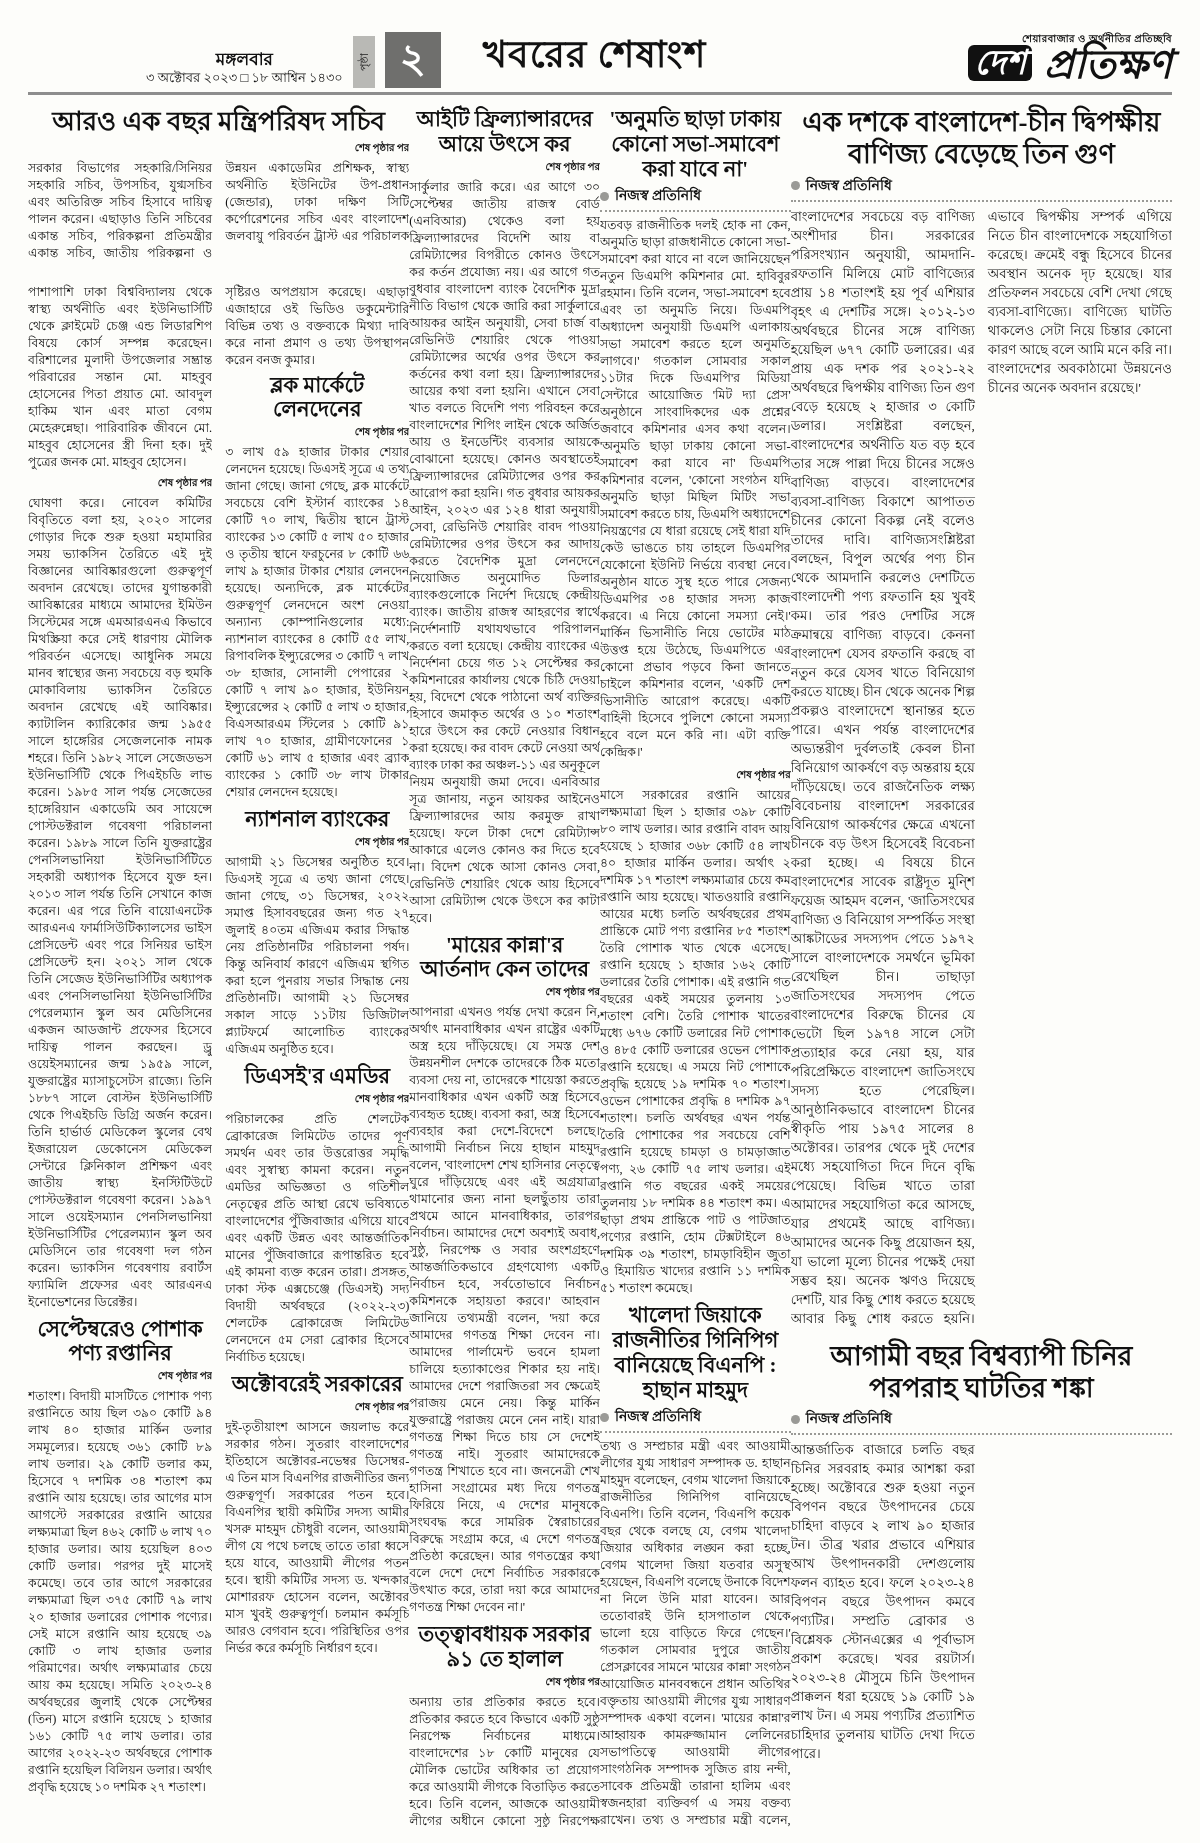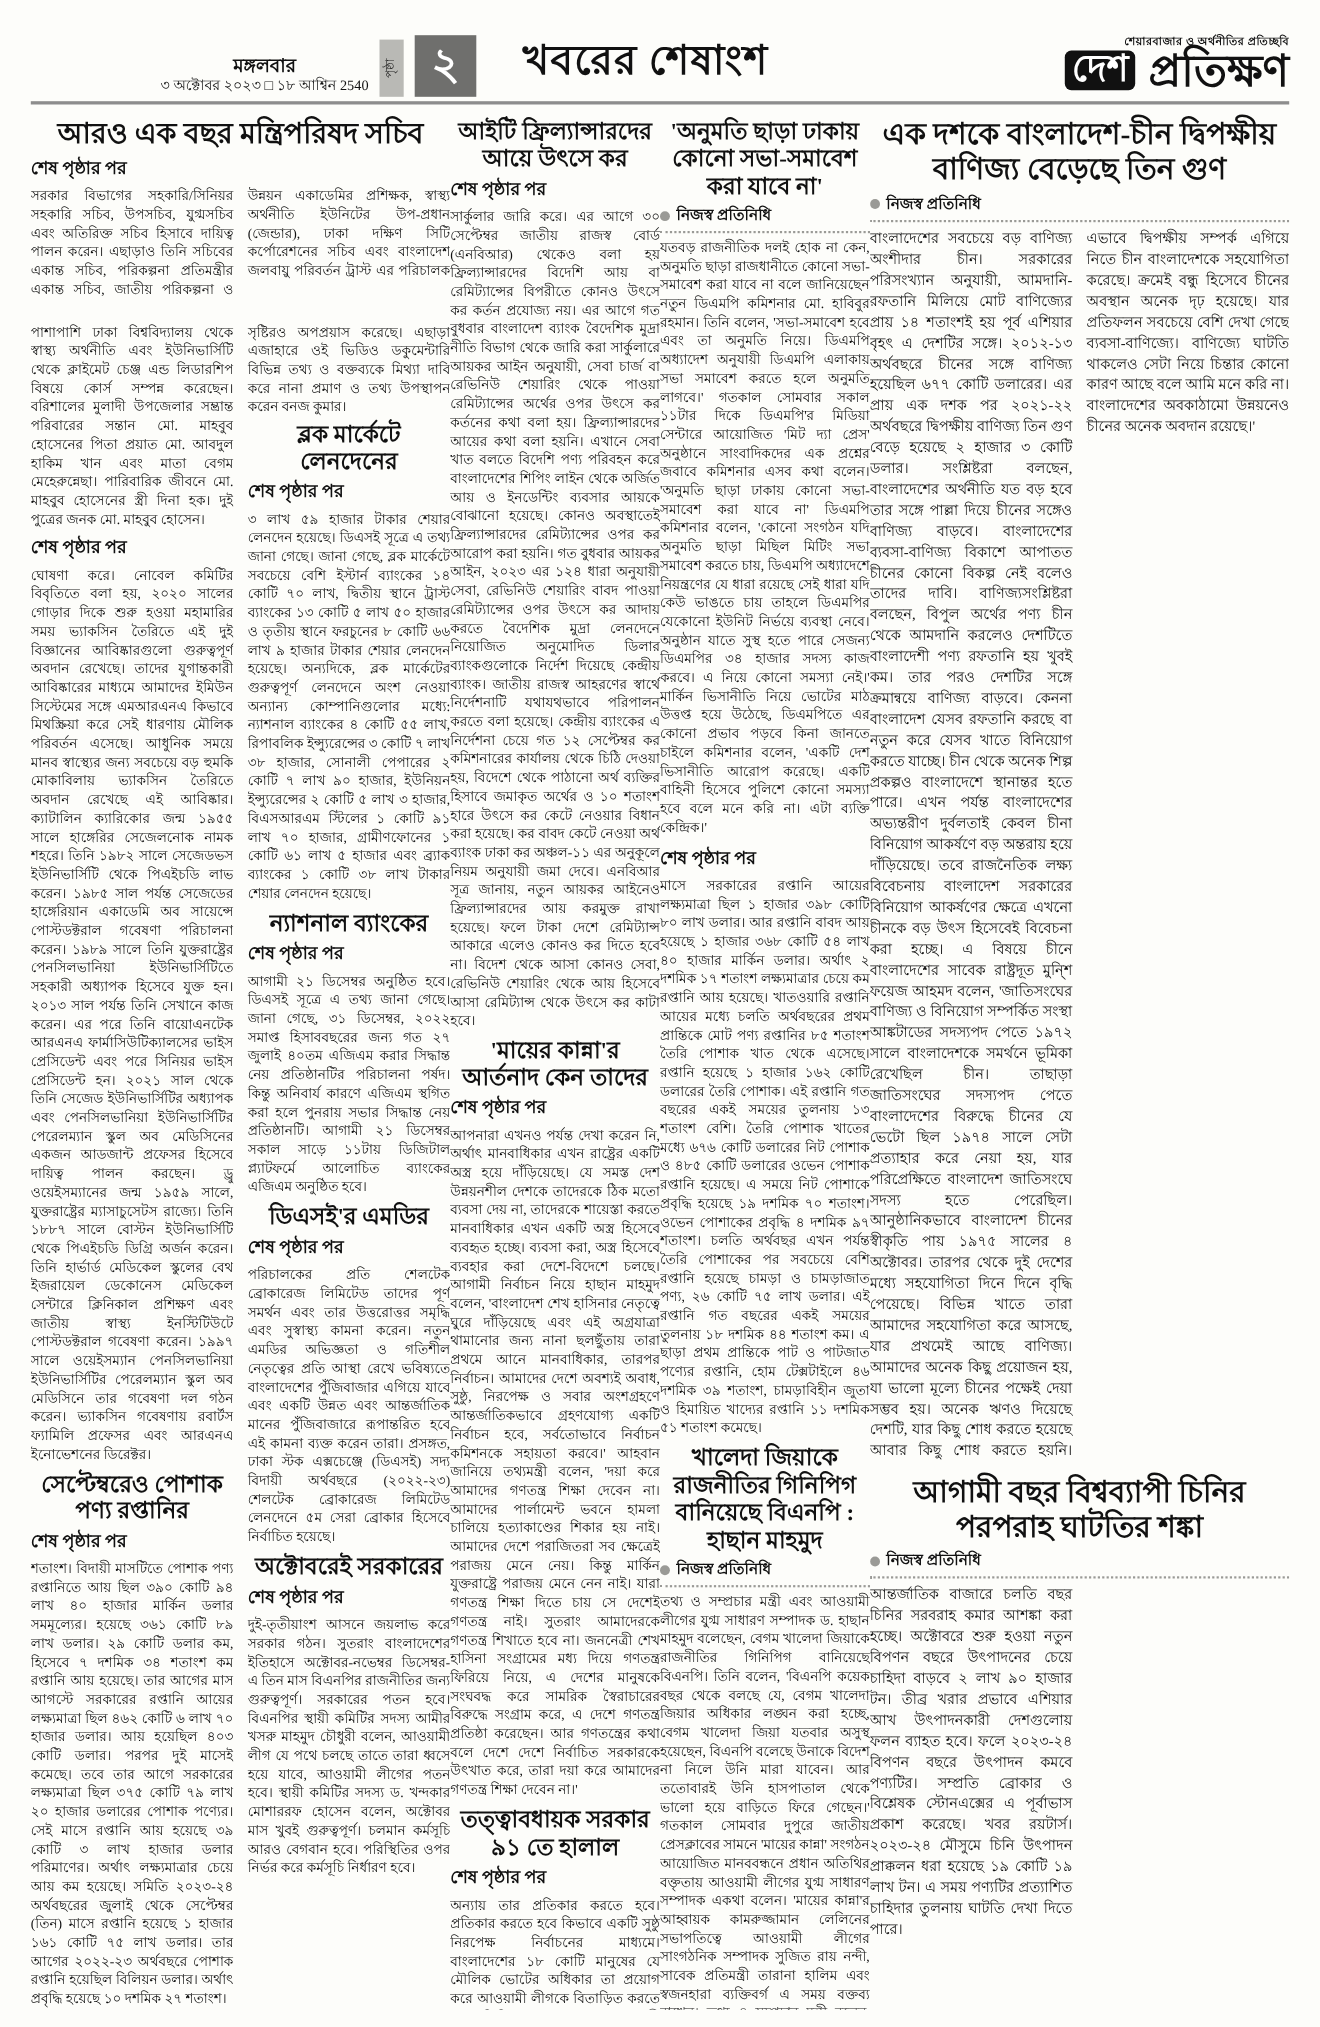--- a/index.html
+++ b/index.html
@@ -30,21 +30,21 @@
     writing-mode:vertical-rl;transform:rotate(180deg);
   }
   .pagenum{
     width:56px;height:56px;background:#6f6f6d;color:#fff;
     display:flex;align-items:center;justify-content:center;
     font-size:40px;font-weight:bold;
   }
   .sectiontitle{font-size:37px;font-weight:bold;letter-spacing:1px;padding:0 8px 0 6px;white-space:nowrap;margin-left:26px;}
   .logoblock{margin-left:auto;text-align:right;line-height:1.05;padding-bottom:2px;}
   .tagline{font-size:10px;font-weight:bold;letter-spacing:.5px;}
-  .papername{font-size:40px;font-weight:900;white-space:nowrap;}
+  .papername{font-size:40px;font-weight:900;white-space:nowrap;font-style:italic;}
   .papername .blob{
     display:inline-block;background:#111;color:#fff;border-radius:6px;
     padding:0 6px;margin-right:2px;font-size:34px;vertical-align:4px;
   }
   
   .sheet{
     margin-top:8px;height:1724px;overflow:hidden;
     display:grid;grid-template-columns:repeat(6,1fr);gap:0 0;
   }
   .region{overflow:hidden;min-width:0;}
@@ -52,21 +52,21 @@
   .subcols{display:flex;gap:13px;}
   .subcols .c{flex:1;min-width:0;overflow:hidden;}
   
   article{margin-bottom:6px;}
   .hl{
     font-weight:bold;text-align:center;line-height:1.18;
     font-size:21px;margin:4px 0 2px;
   }
   .hl-big{font-size:26px;}
   .kicker{
-    text-align:left;font-weight:bold;font-size:16px;margin-bottom:3px;
+    text-align:right;font-weight:bold;font-size:10px;margin-bottom:3px;
   }
   .byline{
     display:flex;align-items:center;gap:6px;
     font-weight:bold;font-size:14px;margin:3px 0 1px;
   }
   .dot{width:9px;height:9px;border-radius:50%;background:#9a9a96;flex:0 0 auto;}
   .dotrule{border-bottom:2px dotted #9a9a96;margin:2px 0 5px;}
   p.body{
     margin:0 0 4px;text-align:justify;
     font-size:12.4px;line-height:17px;
@@ -82,21 +82,21 @@
   .r56 .hl-big{font-size:27px;}
 </style>
 </head>
 <body>
 
 <div class="page">
 
   <header class="masthead">
     <div class="datebox">
       <div class="weekday">মঙ্গলবার</div>
-      <div class="dateline">৩ অক্টোবর ২০২৩ □ ১৮ আশ্বিন 2540</div>
+      <div class="dateline">৩ অক্টোবর ২০২৩ □ ১৮ আশ্বিন ১৪৩০</div>
     </div>
     <div class="pagetab">পৃষ্ঠা</div>
     <div class="pagenum">২</div>
     <div class="sectiontitle">খবরের শেষাংশ</div>
     <div class="logoblock">
       <div class="tagline">শেয়ারবাজার ও অর্থনীতির প্রতিচ্ছবি</div>
       <div class="papername"><span class="blob">দেশ</span><span> প্রতিক্ষণ</span></div>
     </div>
   </header>
 

